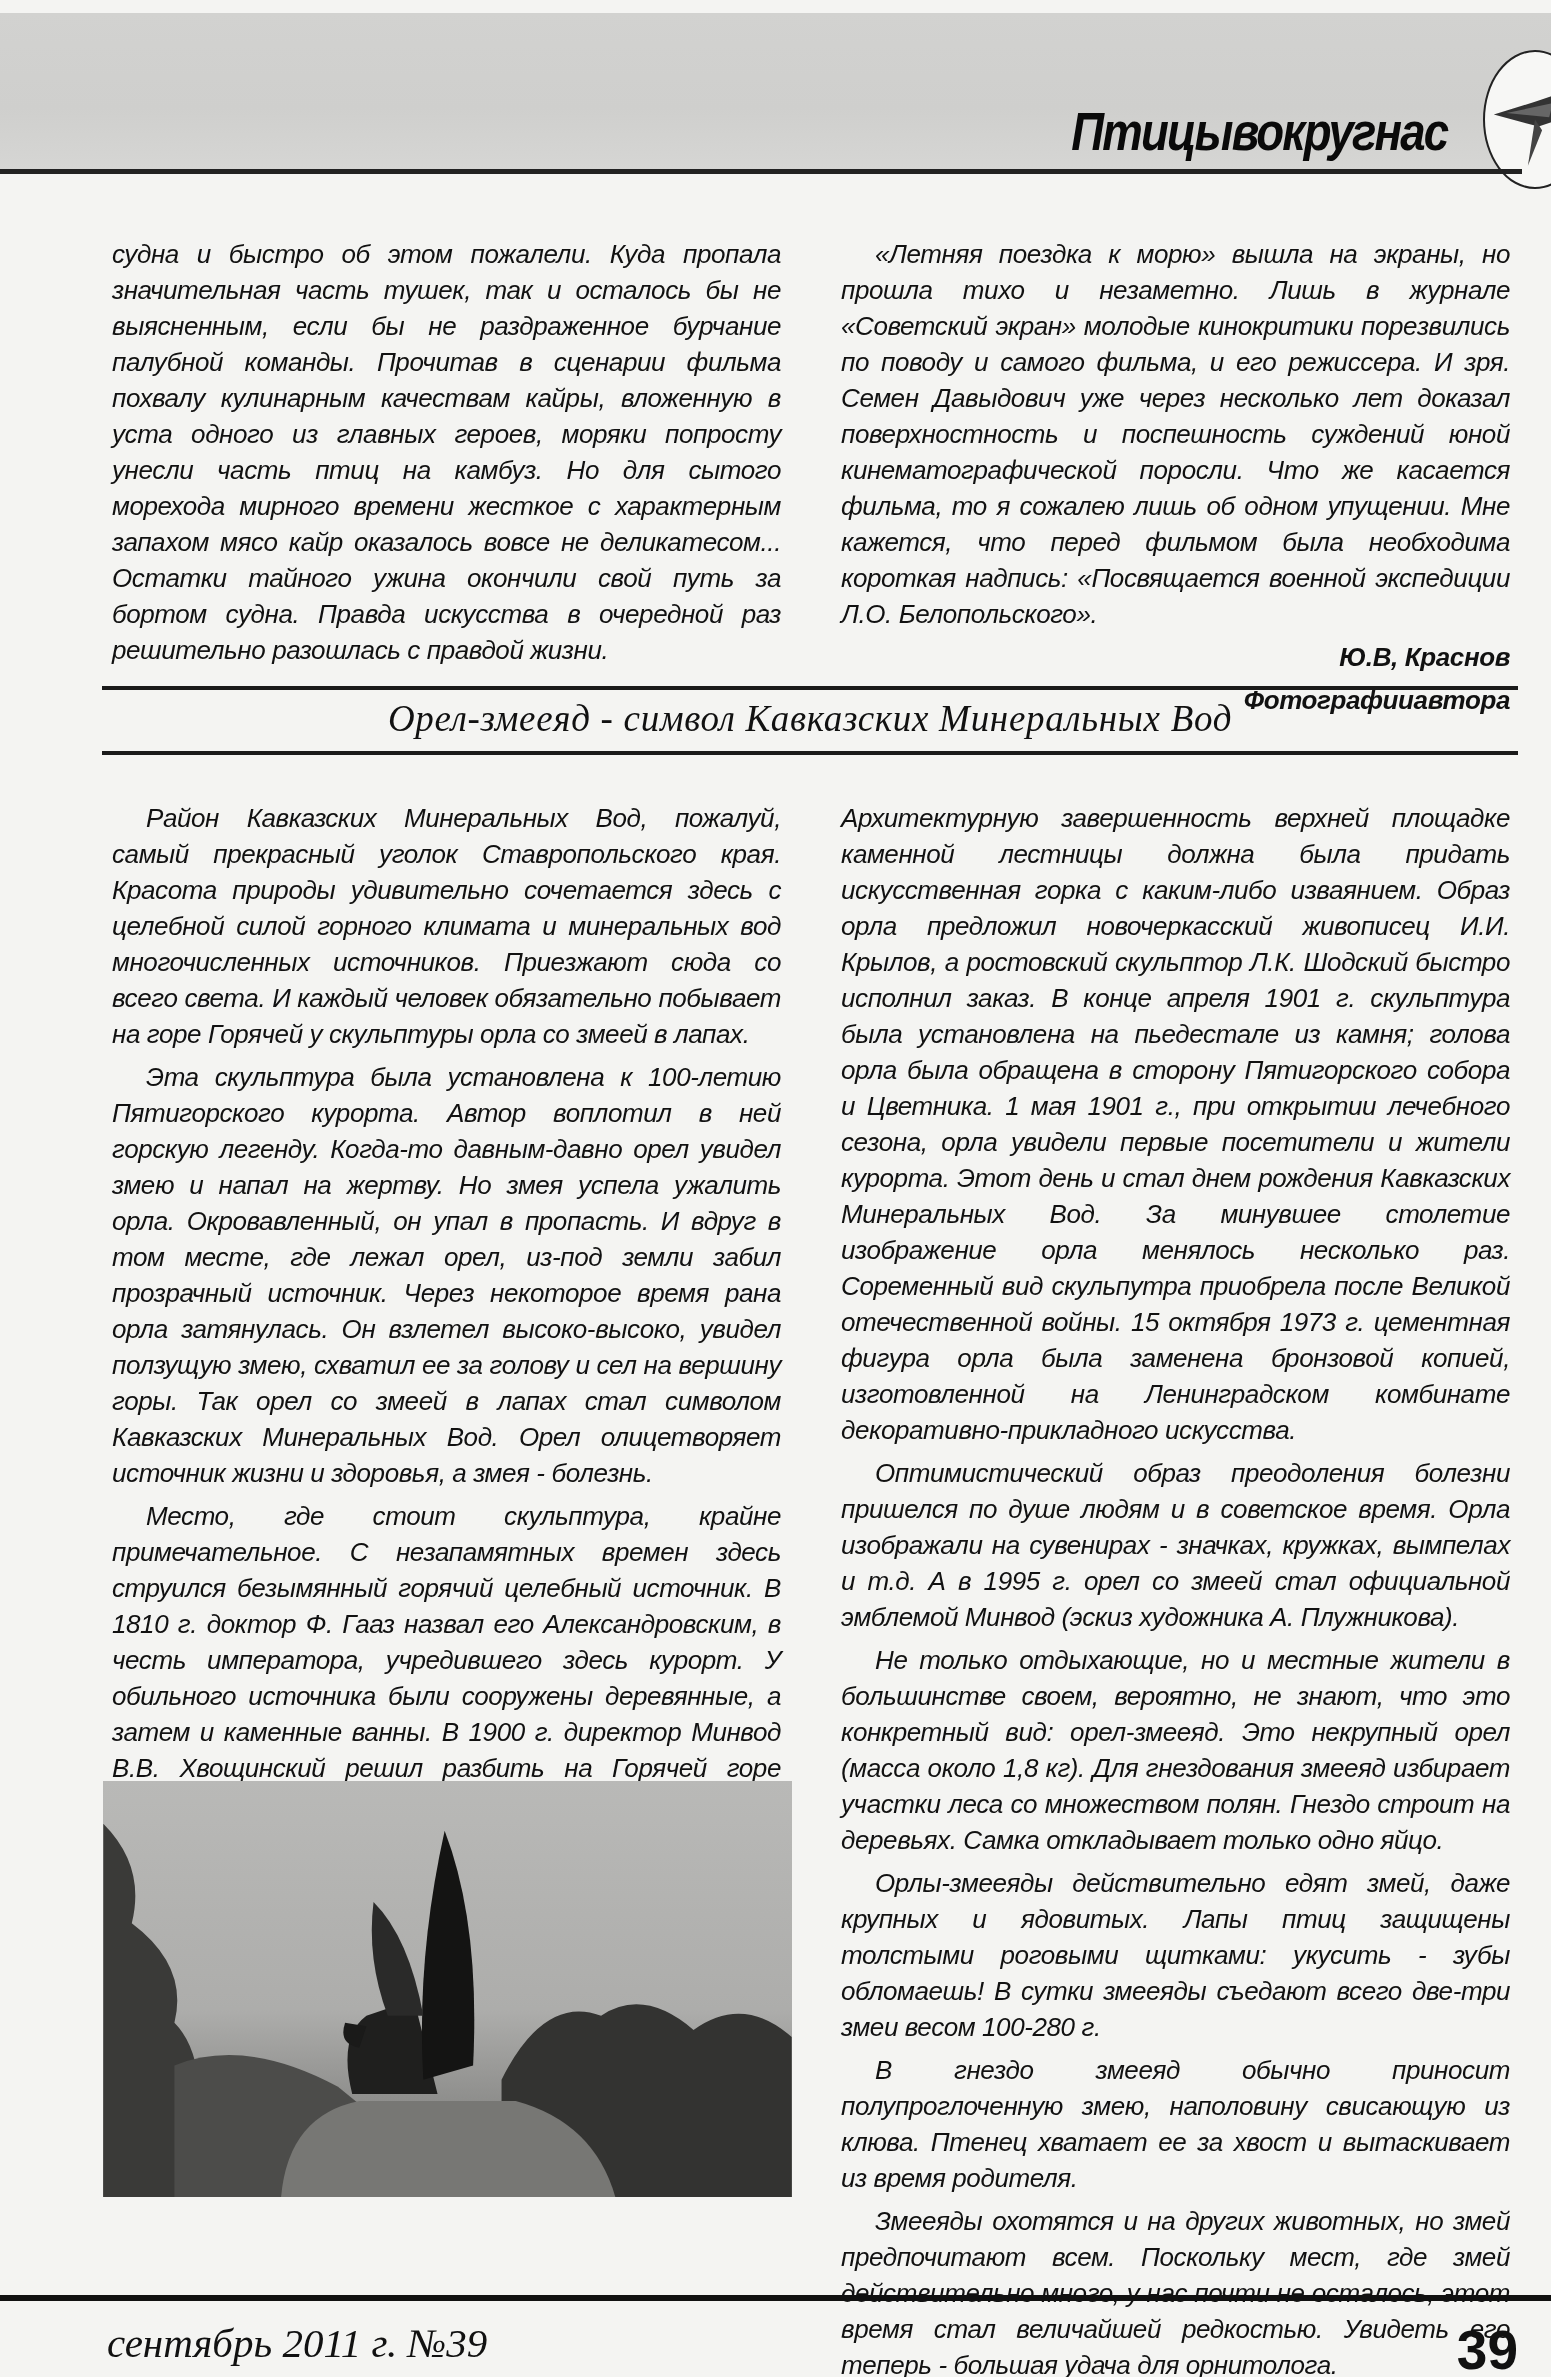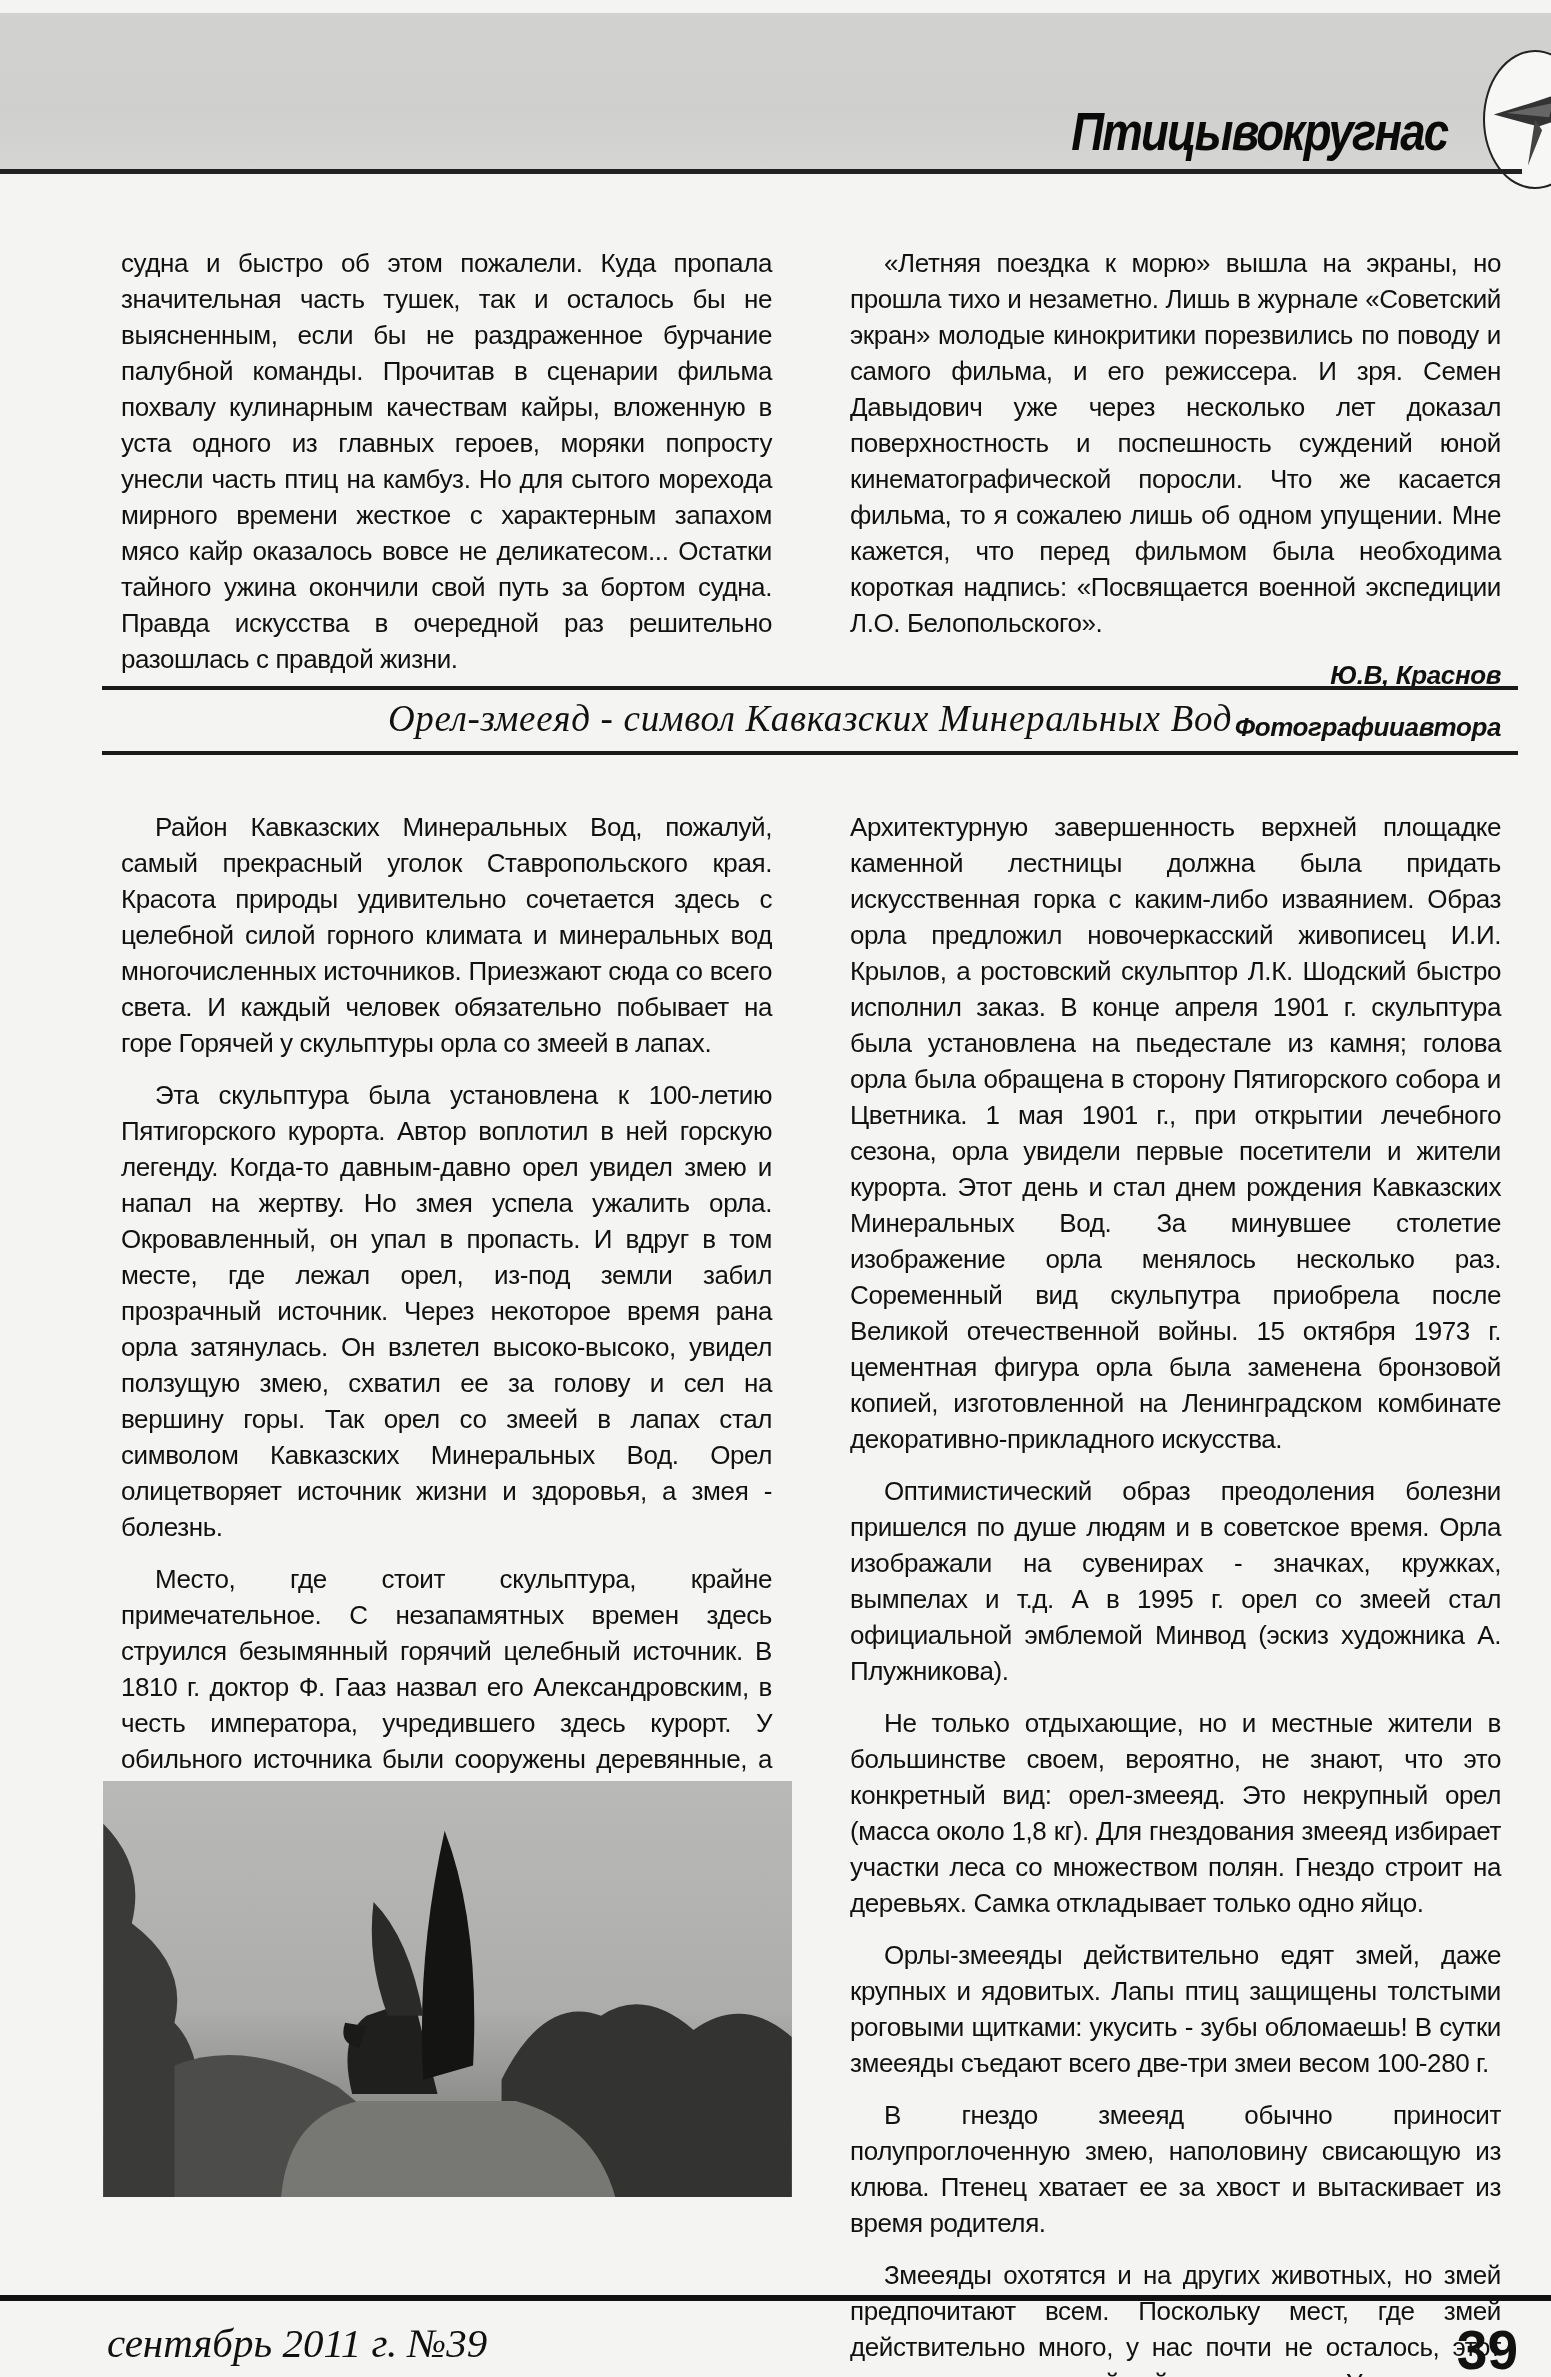--- a/index.html
+++ b/index.html
@@ -24,21 +24,21 @@
   .logo {
     position: absolute; left: 1483px; top: 50px; width: 100px; height: 135px;
     border: 2.8px solid #222; border-radius: 50%; background: #f7f7f5; overflow: hidden;
   }
   .logo svg { position: absolute; left: 0; top: 0; }
 
   .col {
     position: absolute; font-size: 26px; line-height: 36px; text-align: justify;
     transform-origin: left top;
   }
-  .col p { margin: 16px; }
+  .col p { margin: 7px; font-style: italic; }
   .col p.indent { text-indent: 34px; }
   .narrow { letter-spacing: -0.4px; }
 
   .c1 { left: 105px; top: 229px; width: 683px; }
   .c2 { left: 834px; top: 229px; width: 683px; }
   .byline { text-align: right; font-weight: bold; font-style: italic; }
 
   .rule { position: absolute; left: 102px; width: 1416px; height: 3.6px; background: #1a1a1a; }
   .article-title {
     position: absolute; left: 102px; top: 697px; width: 1416px; text-align: center;

